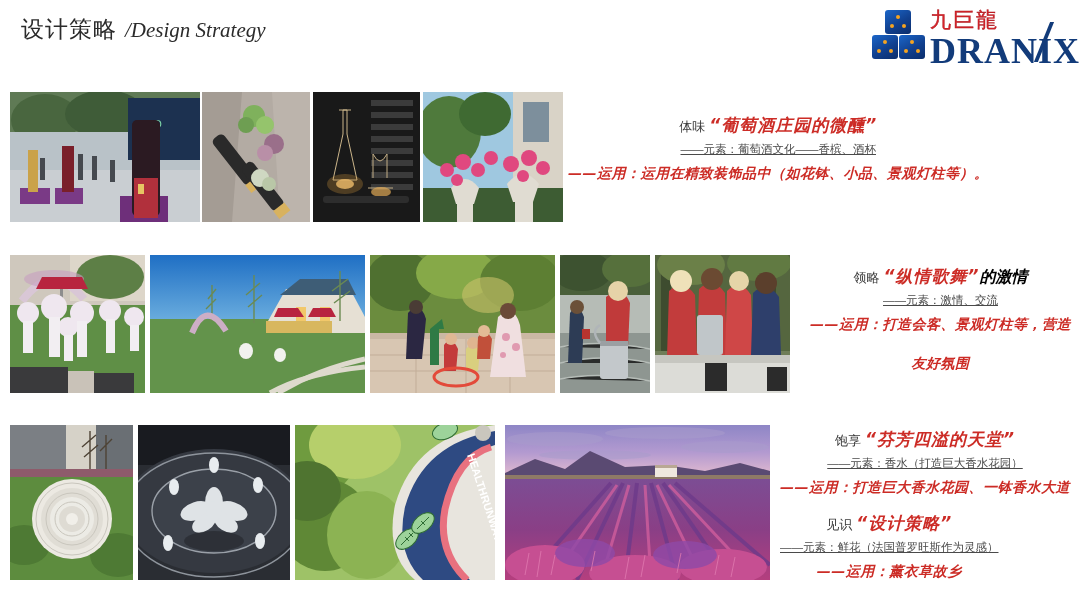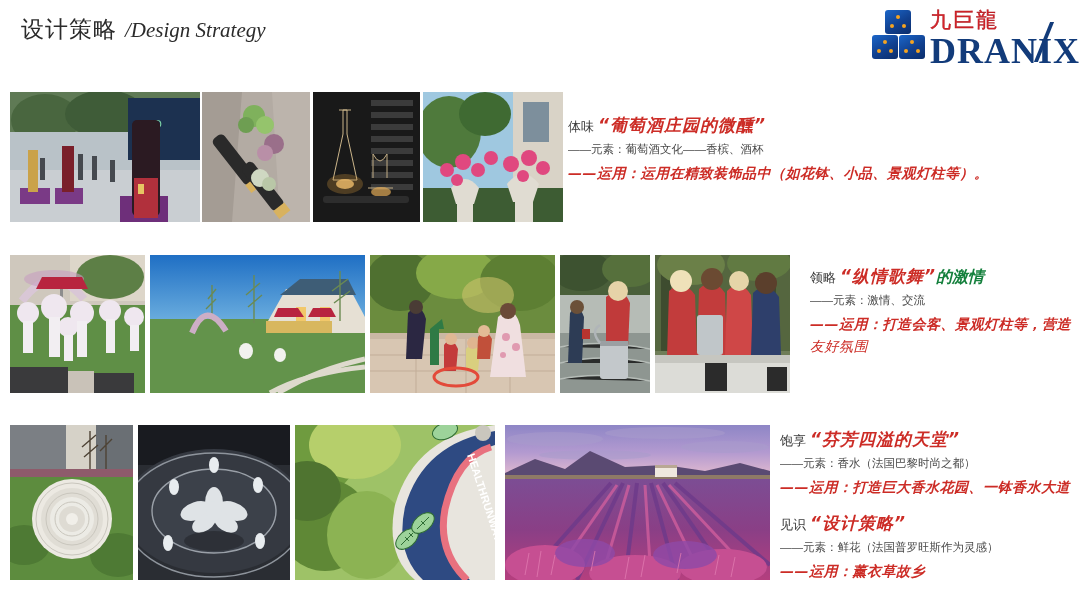--- a/index.html
+++ b/index.html
@@ -43,36 +43,36 @@
     position:absolute;left:170px;top:16px;width:4px;height:40px;
     background:#123b7a;transform:skewX(-22deg);
   }
 
   
   .photo{position:absolute;overflow:hidden;background:#cfd3d6;}
   .ph-inner{position:absolute;inset:0;}
 
   
   .tblock{position:absolute;}
-  .line{white-space:nowrap;line-height:1.35;}
+  .line{white-space:nowrap;line-height:1.35;text-align:center;}
   .l-head{font-size:13px;color:#3a3a3a;}
   .l-head .hl{
     color:#cc2c26;font-size:17px;font-weight:bold;margin-left:4px;
     font-family:"DejaVu Sans",sans-serif;
     font-style:italic;letter-spacing:1px;
   }
-  .l-head .tail{color:#15803d;font-size:16px;font-weight:bold;font-style:italic;}
-  .l-sub{font-size:11.5px;color:#4a4a4a;margin-top:5px;}
+  .l-head .tail{color:#000000;font-size:16px;font-weight:bold;font-style:italic;}
+  .l-sub{font-size:11.5px;color:#4a4a4a;margin-top:5px;text-decoration:underline;}
   .l-use{
     font-size:14px;color:#cc2c26;font-weight:bold;font-style:italic;
     margin-top:7px;letter-spacing:0.5px;font-family:"DejaVu Sans",sans-serif;
   }
   .l-use2{
-    font-size:14px;color:#cc2c26;font-weight:normal;font-style:italic;
-    margin-top:3px;letter-spacing:0.5px;font-family:"DejaVu Sans",sans-serif;
+    font-size:14px;color:#cc2c26;font-weight:bold;font-style:italic;
+    margin-top:20px;letter-spacing:0.5px;font-family:"DejaVu Sans",sans-serif;
   }
 </style>
 </head>
 <body>
 
 <div class="slide">
 
   <div class="title">
     <span class="cn">设计策略</span><span class="en">/Design Strategy</span>
   </div>
@@ -515,21 +515,21 @@
         <path d="M20 150 L24 128 M32 152 L36 126 M46 150 L50 130 M120 154 L124 132 M136 152 L140 130
                  M210 150 L214 130 M226 152 L230 132 M86 146 L90 126 M172 148 L176 128"></path>
       </g>
     </svg>
   </div>
 
   <div class="tblock" style="left:780px;top:428px;">
     <div class="line l-head">
       <span>饱享</span><span class="hl">“芬芳四溢的天堂”</span><span class="tail"></span>
     </div>
-    <div class="line l-sub">——元素：香水（法国巴黎时尚之都）</div>
+    <div class="line l-sub">——元素：香水（打造巨大香水花园）</div>
     <div class="line l-use">——运用：打造巨大香水花园、一钵香水大道</div>
   </div>
 
   <div class="tblock" style="left:780px;top:512px;">
     <div class="line l-head">
       <span>见识</span><span class="hl">“设计策略”</span><span class="tail"></span>
     </div>
     <div class="line l-sub">——元素：鲜花（法国普罗旺斯作为灵感）</div>
     <div class="line l-use">——运用：薰衣草故乡</div>
   </div>

